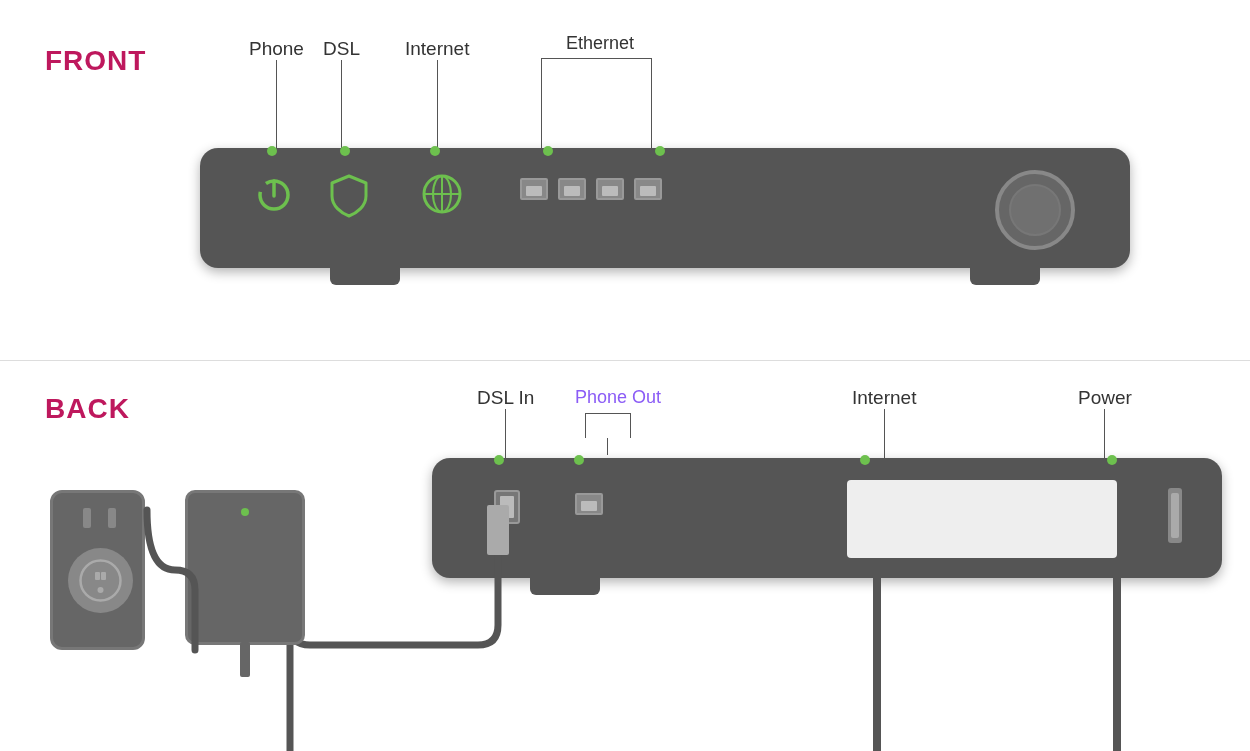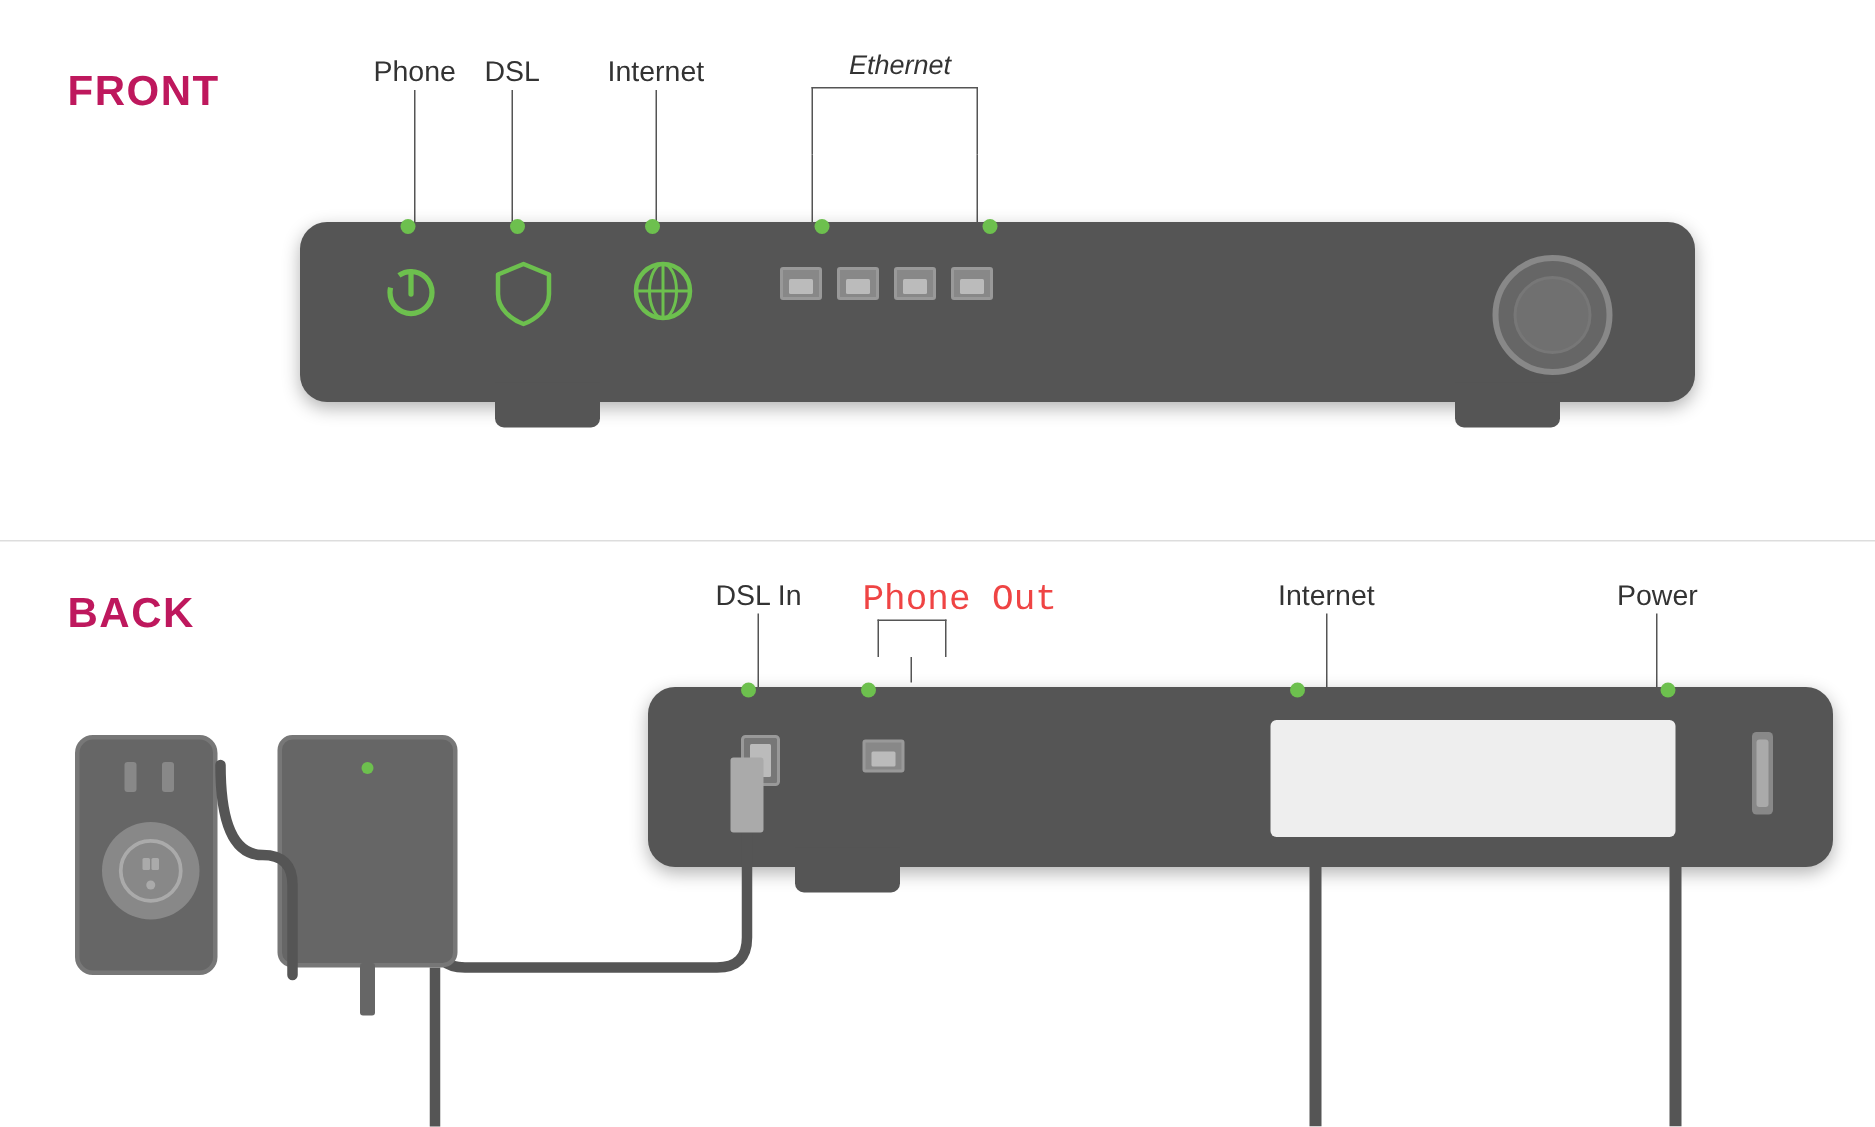--- a/index.html
+++ b/index.html
@@ -266,21 +266,21 @@
   <span class="annotation-text">DSL</span>
   <div class="annotation-line" style="height:108px;"></div>
 </div>
 
 <div class="annotation" style="top:38px; left:405px;">
   <span class="annotation-text">Internet</span>
   <div class="annotation-line" style="height:108px;"></div>
 </div>
 
 <div style="position:absolute; top:33px; left:526px;">
-  <span class="annotation-text" style="position:absolute; left:40px; top:0; font-size:18px; color:#333;font-style:italic;">Ethernet</span>
+  <span class="annotation-text" style="position:absolute; left:40px; top:0; font-size:18px; color:#333;">Ethernet</span>
 
   <div style="position:absolute; top:25px; left:15px; width:1px; height:45px; background:#555;"></div>
 
   <div style="position:absolute; top:25px; left:125px; width:1px; height:45px; background:#555;"></div>
 
   <div style="position:absolute; top:25px; left:15px; width:111px; height:1px; background:#555;"></div>
 
   <div style="position:absolute; top:70px; left:15px; width:1px; height:77px; background:#555;"></div>
 
   <div style="position:absolute; top:70px; left:125px; width:1px; height:77px; background:#555;"></div>
@@ -338,21 +338,21 @@
 <div class="divider"></div>
 
 <span class="section-label back-label">BACK</span>
 
 <div class="annotation" style="top:387px; left:477px;">
   <span class="annotation-text">DSL In</span>
   <div class="annotation-line" style="height:68px;"></div>
 </div>
 
 <div style="position:absolute; top:387px; left:575px;">
-  <span style="font-size:24px; color:#ef4444;font-family:Liberation Mono, monospace;">Phone Out</span>
+  <span style="font-size:18px; color:#8b5cf6;">Phone Out</span>
   
   <div style="position:absolute; top:26px; left:10px; width:1px; height:25px; background:#555;"></div>
   <div style="position:absolute; top:26px; left:55px; width:1px; height:25px; background:#555;"></div>
   <div style="position:absolute; top:26px; left:10px; width:46px; height:1px; background:#555;"></div>
   <div style="position:absolute; top:51px; left:32px; width:1px; height:17px; background:#555;"></div>
 </div>
 
 <div class="annotation" style="top:387px; left:852px;">
   <span class="annotation-text">Internet</span>
   <div class="annotation-line" style="height:68px;"></div>

